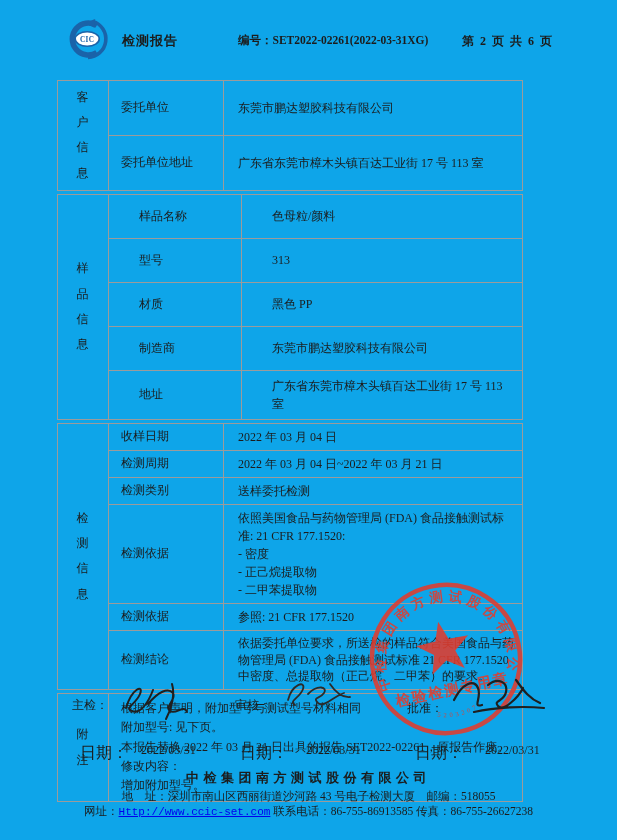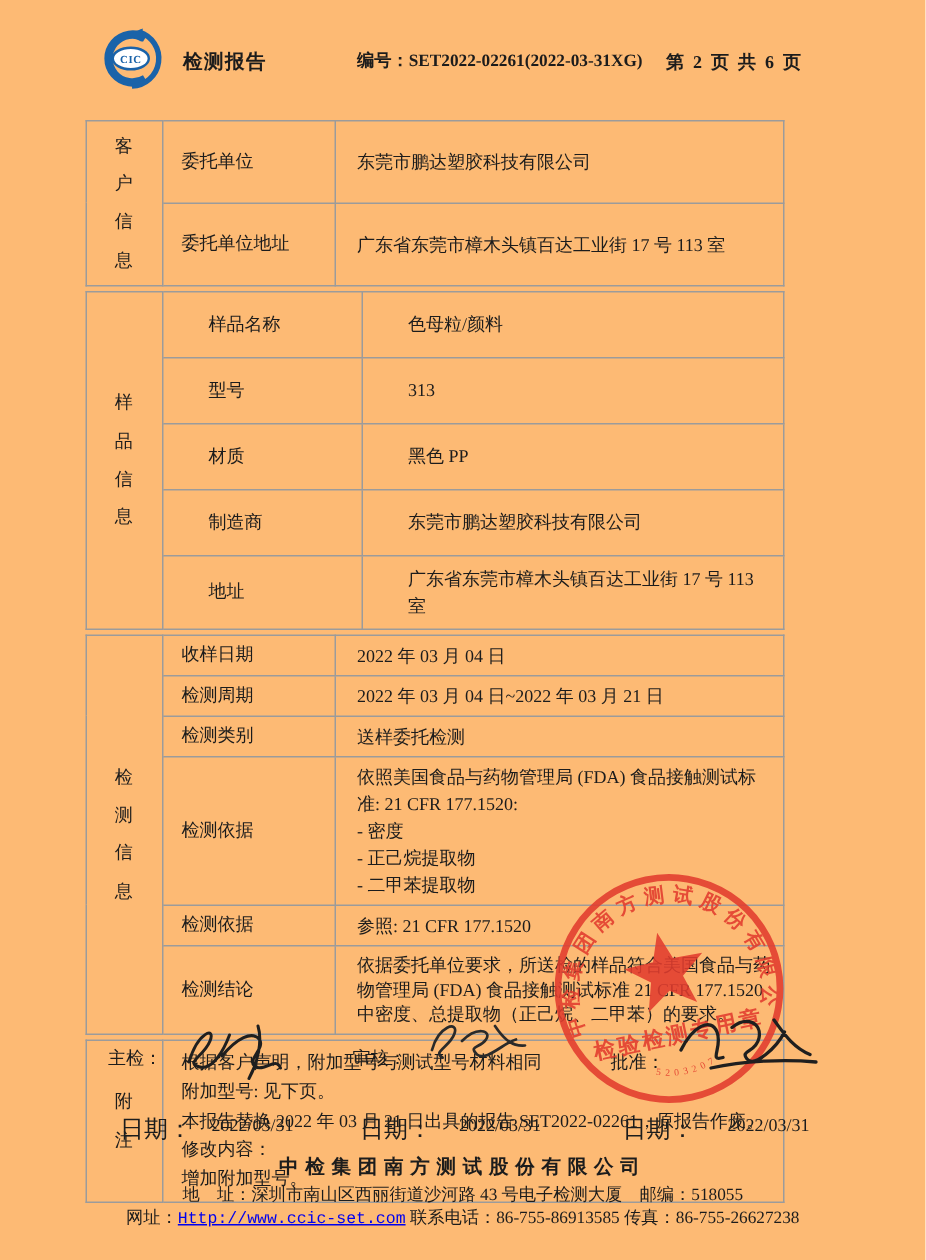--- a/index.html
+++ b/index.html
@@ -1,25 +1,25 @@
 <!DOCTYPE html>
 <html><head>
 <meta charset="utf-8">
 <style>
   html,body { margin:0; padding:0; background:#ffffff; }
   .page {
-    position:relative; width:617px; height:840px; background:#fdba74;
+    position:relative; width:617px; height:840px; background:#0ea5e9;
     font-family:"Liberation Serif","DejaVu Serif",serif; color:#1c1c1c;
     overflow:hidden;
   }
   
   .logo { position:absolute; left:64px; top:18px; width:48px; height:42px; }
   .hdr-title { position:absolute; left:122px; top:32px; font-size:13px; font-weight:bold; letter-spacing:1px; }
   .hdr-number { position:absolute; left:238px; top:33px; font-size:11.5px; font-weight:bold;font-family:Liberation Serif, serif; }
-  .hdr-page { position:absolute; left:444px; top:33px; font-size:12px; font-weight:bold; letter-spacing:1.5px; }
+  .hdr-page { position:absolute; left:462px; top:33px; font-size:12px; font-weight:bold; letter-spacing:1.5px; }
 
   
   .tables { position:absolute; left:57px; top:80px; width:466px; }
   table { border-collapse:collapse; width:100%; table-layout:fixed; margin-bottom:3px; }
   td { border:1px solid #9b9b9b; font-size:12px; vertical-align:middle; word-break:break-all; }
   td.sec { width:50px; text-align:center; padding:4px 0; }
   td.sec span { display:inline-block; width:2em; line-height:2.1; letter-spacing:1px; }
   td.lbl { width:98px; padding:6px 4px 6px 12px; }
   td.val { padding:6px 8px 6px 14px; white-space:pre-line; line-height:1.5; }
   .t1 td.lbl, .t1 td.val { height:30px; }

